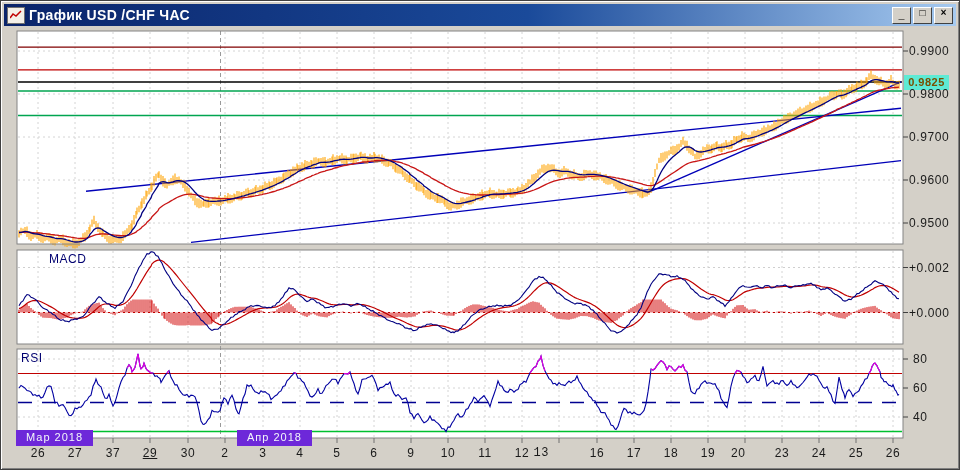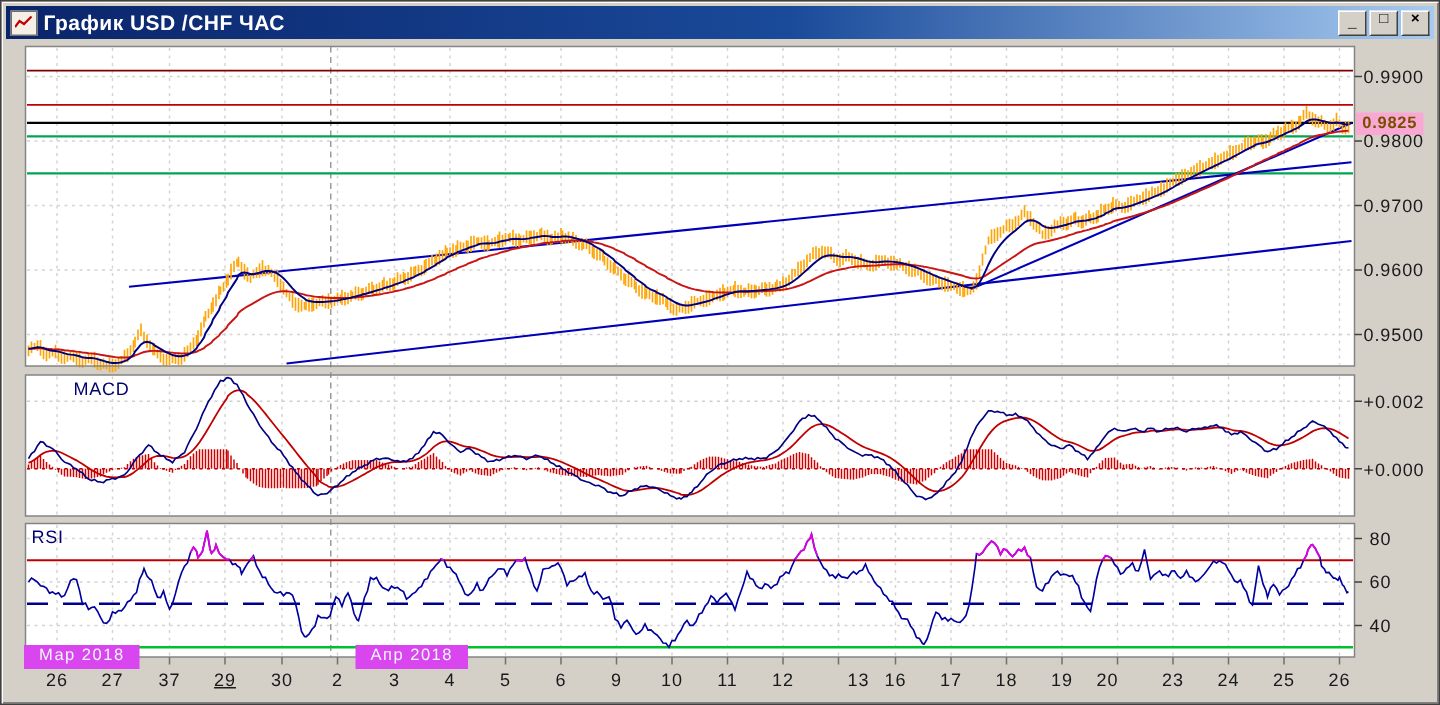--- a/index.html
+++ b/index.html
@@ -18,24 +18,24 @@
           font-size:10px;line-height:12px;text-align:center;font-weight:bold;color:#000;cursor:default;
           font-family:"Liberation Mono",monospace;}
   .winbtn.min{line-height:17px;}
   .content{position:absolute;inset:0;}
   svg#plot{position:absolute;left:0;top:0;}
   .ax{position:absolute;font-size:12px;color:#1a1a1a;letter-spacing:0.6px;white-space:nowrap;}
   .ema-labels{position:absolute;left:19px;top:35px;font-size:11px;font-weight:bold;letter-spacing:0.2px;}
   .ema1{color:#0000C8;}
   .ema2{color:#D00000;margin-left:5px;}
   .panel-label{position:absolute;font-size:12px;color:#000070;letter-spacing:0.5px;}
-  .price-box{position:absolute;left:903px;top:74px;width:45px;height:15px;background:#f9a8d4;
+  .price-box{position:absolute;left:903px;top:74px;width:45px;height:15px;background:#5eead4;
              color:#7A4E00;font-size:11px;font-weight:bold;text-align:center;line-height:15px;
              letter-spacing:0.5px;}
-  .month-badge{position:absolute;top:429px;height:15px;background:#d946ef;color:#F2F6FA;
+  .month-badge{position:absolute;top:429px;height:15px;background:#6d28d9;color:#F2F6FA;
                font-size:11px;letter-spacing:1px;padding:1px 10px 0 10px;white-space:nowrap;}
 </style>
 </head>
 <body>
 
 <div class="window">
   <div class="titlebar">
     <span class="title-icon">
       <svg width="12" height="10" viewBox="0 0 12 10">
           <polyline points="0,8 3,4 6,6 11,1" fill="none" stroke="#C00000" stroke-width="1.5"></polyline>
@@ -1159,21 +1159,21 @@
         <span class="ax" style="left: 173px; top: 445px; width: 28px; text-align: center;">30</span>
         <span class="ax" style="left: 210px; top: 445px; width: 28px; text-align: center;">2</span>
         <span class="ax" style="left: 248px; top: 445px; width: 28px; text-align: center;">3</span>
         <span class="ax" style="left: 285px; top: 445px; width: 28px; text-align: center;">4</span>
         <span class="ax" style="left: 322px; top: 445px; width: 28px; text-align: center;">5</span>
         <span class="ax" style="left: 359px; top: 445px; width: 28px; text-align: center;">6</span>
         <span class="ax" style="left: 396px; top: 445px; width: 28px; text-align: center;">9</span>
         <span class="ax" style="left: 433px; top: 445px; width: 28px; text-align: center;">10</span>
         <span class="ax" style="left: 470px; top: 445px; width: 28px; text-align: center;">11</span>
         <span class="ax" style="left: 507px; top: 445px; width: 28px; text-align: center;">12</span>
-        <span class="ax" style="left: 564px; top: 445px; width: 28px; text-align: left;">13</span>
+        <span class="ax" style="left: 520px; top: 445px; width: 28px; text-align: right; font-family: Liberation Mono, monospace;">13</span>
         <span class="ax" style="left: 582px; top: 445px; width: 28px; text-align: center;">16</span>
         <span class="ax" style="left: 619px; top: 445px; width: 28px; text-align: center;">17</span>
         <span class="ax" style="left: 656px; top: 445px; width: 28px; text-align: center;">18</span>
         <span class="ax" style="left: 693px; top: 445px; width: 28px; text-align: center;">19</span>
         <span class="ax" style="left: 730px; top: 445px; width: 28px; text-align: left;">20</span>
         <span class="ax" style="left: 767px; top: 445px; width: 28px; text-align: center;">23</span>
         <span class="ax" style="left: 804px; top: 445px; width: 28px; text-align: center;">24</span>
         <span class="ax" style="left: 841px; top: 445px; width: 28px; text-align: center;">25</span>
         <span class="ax" style="left: 878px; top: 445px; width: 28px; text-align: center;">26</span>
         <div class="month-badge" style="left: 15px;">Мар 2018</div>

